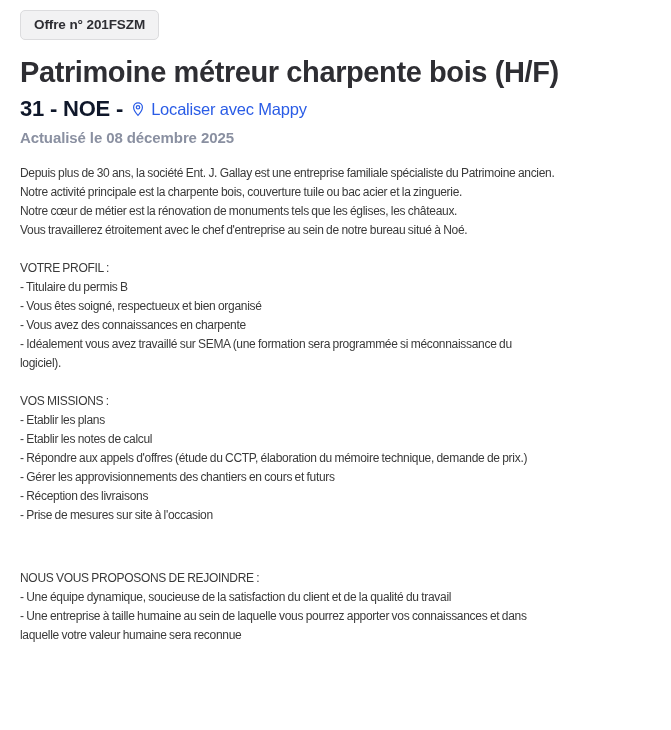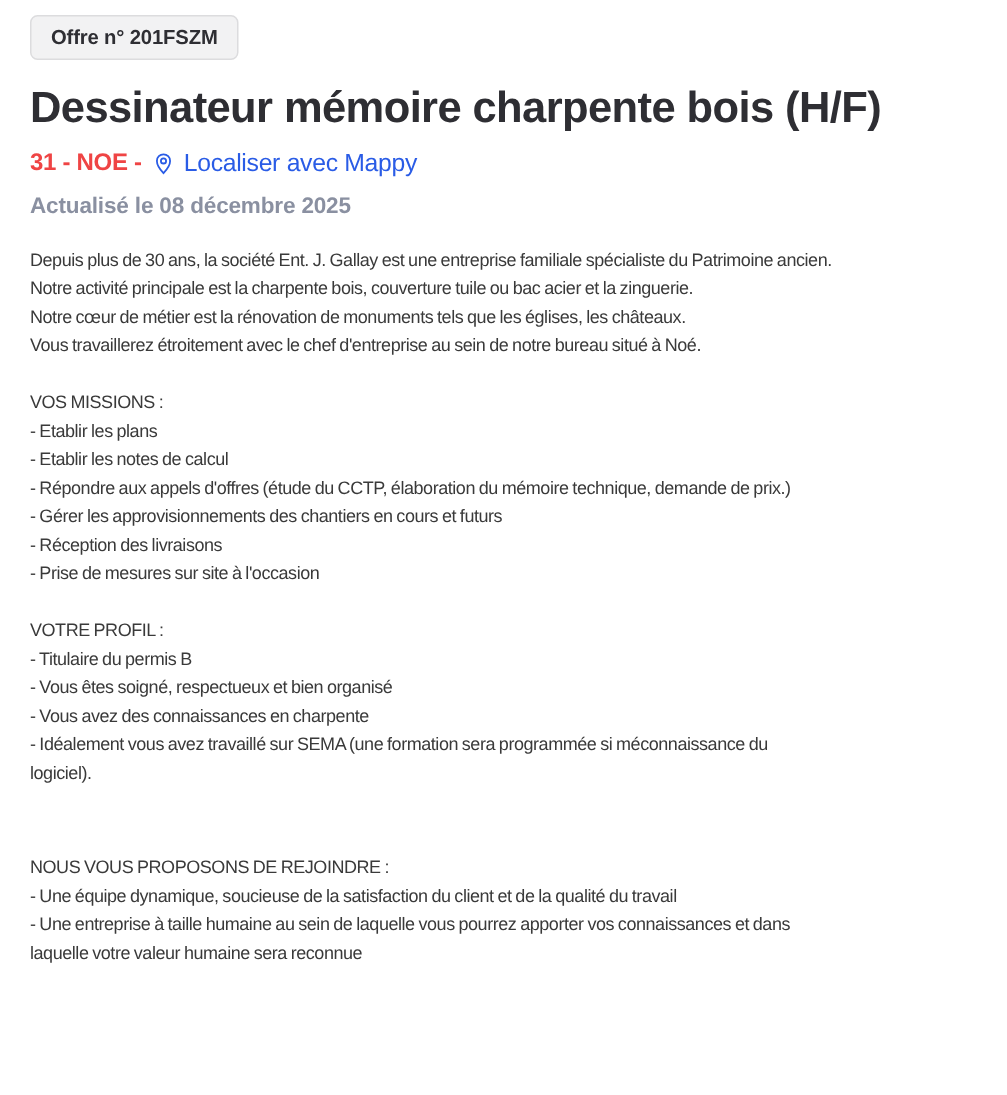--- a/index.html
+++ b/index.html
@@ -37,23 +37,23 @@
     letter-spacing: -0.4px;
   }
   .location-row {
     margin-top: 8px;
     display: flex;
     align-items: center;
     gap: 7px;
     height: 24px;
   }
   .loc-text {
-    font-size: 16px;
+    font-size: 22px;
     font-weight: 700;
-    color: #ef4444;
+    color: #0f172a;
     letter-spacing: -0.2px;
     white-space: nowrap;
   }
   .mappy-link {
     display: inline-flex;
     align-items: center;
     gap: 5px;
     color: var(--link-blue, #2a5ce6);
     text-decoration: none;
     font-size: 16.5px;
@@ -88,21 +88,21 @@
   .desc-block:first-child { margin-top: 0; }
   .desc-block--wide-gap { margin-top: 44px; }
 </style>
 </head>
 <body>
 
 <div class="page">
 
   <div class="offer-badge">Offre n° 201FSZM</div>
 
-  <h1 class="title">Dessinateur mémoire charpente bois (H/F)</h1>
+  <h1 class="title">Patrimoine métreur charpente bois (H/F)</h1>
 
   <div class="location-row">
     <span class="loc-text">31 - NOE -</span>
     <a class="mappy-link" href="#">
       <span class="pin">
         <svg width="16" height="16" viewBox="0 0 24 24" aria-hidden="true">
           <path d="M12 21.6C12 21.6 5.4 14.6 5.4 9.4a6.6 6.6 0 1 1 13.2 0c0 5.2-6.6 12.2-6.6 12.2z" fill="none" stroke="currentColor" stroke-width="1.8"></path>
           <circle cx="12" cy="9.4" r="2.6" fill="none" stroke="currentColor" stroke-width="1.8"></circle>
         </svg>
       </span>
@@ -110,32 +110,32 @@
     </a>
   </div>
 
   <div class="updated">Actualisé le 08 décembre 2025</div>
 
   <div class="description">
     <div class="desc-block">Depuis plus de 30 ans, la société Ent. J. Gallay est une entreprise familiale spécialiste du Patrimoine ancien.
 Notre activité principale est la charpente bois, couverture tuile ou bac acier et la zinguerie.
 Notre cœur de métier est la rénovation de monuments tels que les églises, les châteaux.
 Vous travaillerez étroitement avec le chef d'entreprise au sein de notre bureau situé à Noé.</div>
+    <div class="desc-block">VOTRE PROFIL :
+- Titulaire du permis B
+- Vous êtes soigné, respectueux et bien organisé
+- Vous avez des connaissances en charpente
+- Idéalement vous avez travaillé sur SEMA (une formation sera programmée si méconnaissance du
+logiciel).</div>
     <div class="desc-block">VOS MISSIONS :
 - Etablir les plans
 - Etablir les notes de calcul
 - Répondre aux appels d'offres (étude du CCTP, élaboration du mémoire technique, demande de prix.)
 - Gérer les approvisionnements des chantiers en cours et futurs
 - Réception des livraisons
 - Prise de mesures sur site à l'occasion</div>
-    <div class="desc-block">VOTRE PROFIL :
-- Titulaire du permis B
-- Vous êtes soigné, respectueux et bien organisé
-- Vous avez des connaissances en charpente
-- Idéalement vous avez travaillé sur SEMA (une formation sera programmée si méconnaissance du
-logiciel).</div>
     <div class="desc-block desc-block--wide-gap">NOUS VOUS PROPOSONS DE REJOINDRE :
 - Une équipe dynamique, soucieuse de la satisfaction du client et de la qualité du travail
 - Une entreprise à taille humaine au sein de laquelle vous pourrez apporter vos connaissances et dans
 laquelle votre valeur humaine sera reconnue</div>
   </div>
 
 </div>
 
 </body></html>

